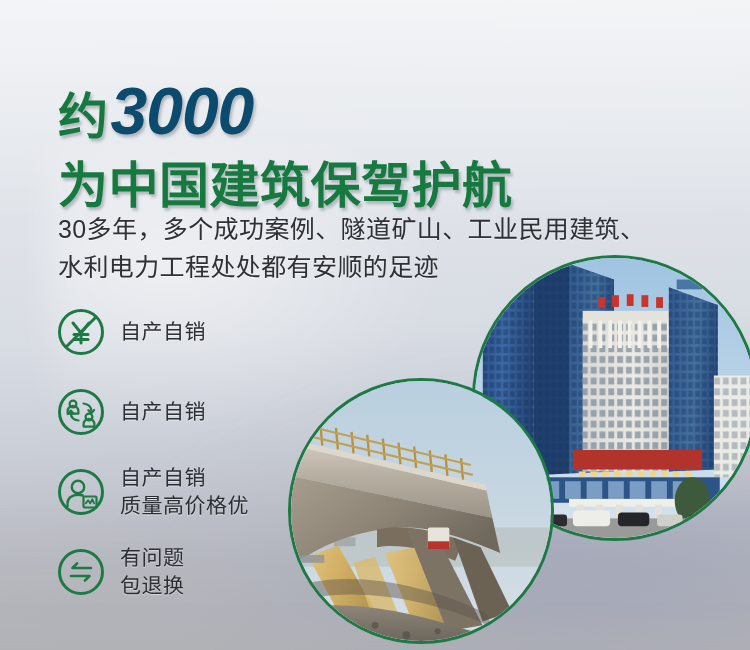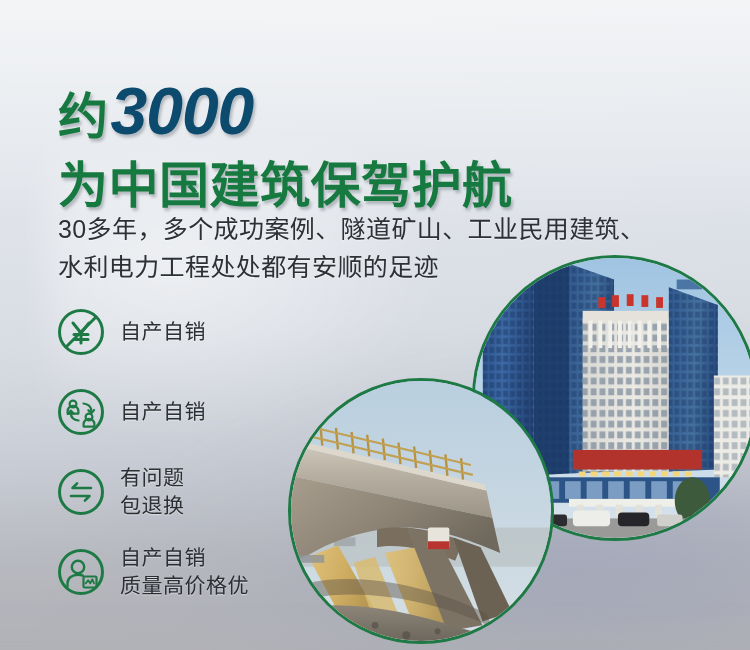--- a/index.html
+++ b/index.html
@@ -211,40 +211,40 @@
         <path d="M17.7 26.8l-3-3.2-2.8 3.4" fill="none" stroke="#1e7a45" stroke-width="2.2" stroke-linecap="round" stroke-linejoin="round"></path>
       </svg>
       <div class="f-text">
         <span class="l2">自产自销</span>
       </div>
     </div>
 
     <div class="feature">
       <svg class="f-icon" viewBox="0 0 50 50">
         <circle cx="25" cy="25" r="21.5" fill="none" stroke="#1e7a45" stroke-width="3"></circle>
-        <path d="M35 21H16.5l4.6-4.6" fill="none" stroke="#1e7a45" stroke-width="2.6" stroke-linecap="round" stroke-linejoin="round"></path>
-        <path d="M15 29h18.5l-4.6 4.6" fill="none" stroke="#1e7a45" stroke-width="2.6" stroke-linecap="round" stroke-linejoin="round"></path>
-      </svg>
-      <div class="f-text">
-        <span class="l1">有问题</span>
-        <span class="l2">包退换</span>
-      </div>
-    </div>
-
-    <div class="feature">
-      <svg class="f-icon" viewBox="0 0 50 50">
-        <circle cx="25" cy="25" r="21.5" fill="none" stroke="#1e7a45" stroke-width="3"></circle>
         <circle cx="22" cy="20" r="6.2" fill="none" stroke="#1e7a45" stroke-width="2.4"></circle>
         <path d="M11.5 39.5v-3.2c0-5.2 4.7-8.6 10.5-8.6 1.7 0 3.3.3 4.7.8" fill="none" stroke="#1e7a45" stroke-width="2.4" stroke-linecap="round"></path>
         <rect x="27.5" y="29.5" width="13" height="11" rx="1.2" fill="none" stroke="#1e7a45" stroke-width="2.2"></rect>
         <path d="M29.8 36.4l2.3-3.2 2.2 3.2 2-4.2 1.8 4.2" fill="none" stroke="#1e7a45" stroke-width="1.8" stroke-linecap="round" stroke-linejoin="round"></path>
       </svg>
       <div class="f-text">
         <span class="l1">自产自销</span>
         <span class="l2">质量高价格优</span>
+      </div>
+    </div>
+
+    <div class="feature">
+      <svg class="f-icon" viewBox="0 0 50 50">
+        <circle cx="25" cy="25" r="21.5" fill="none" stroke="#1e7a45" stroke-width="3"></circle>
+        <path d="M35 21H16.5l4.6-4.6" fill="none" stroke="#1e7a45" stroke-width="2.6" stroke-linecap="round" stroke-linejoin="round"></path>
+        <path d="M15 29h18.5l-4.6 4.6" fill="none" stroke="#1e7a45" stroke-width="2.6" stroke-linecap="round" stroke-linejoin="round"></path>
+      </svg>
+      <div class="f-text">
+        <span class="l1">有问题</span>
+        <span class="l2">包退换</span>
       </div>
     </div>
 
   </div>
 
   <div class="photo photo-building">
     <svg viewBox="0 0 286 286" preserveAspectRatio="xMidYMid slice">
       <defs>
         <linearGradient id="skyB" x1="0" y1="0" x2="0" y2="1">
           <stop offset="0%" stop-color="#9fc4e2"></stop>

